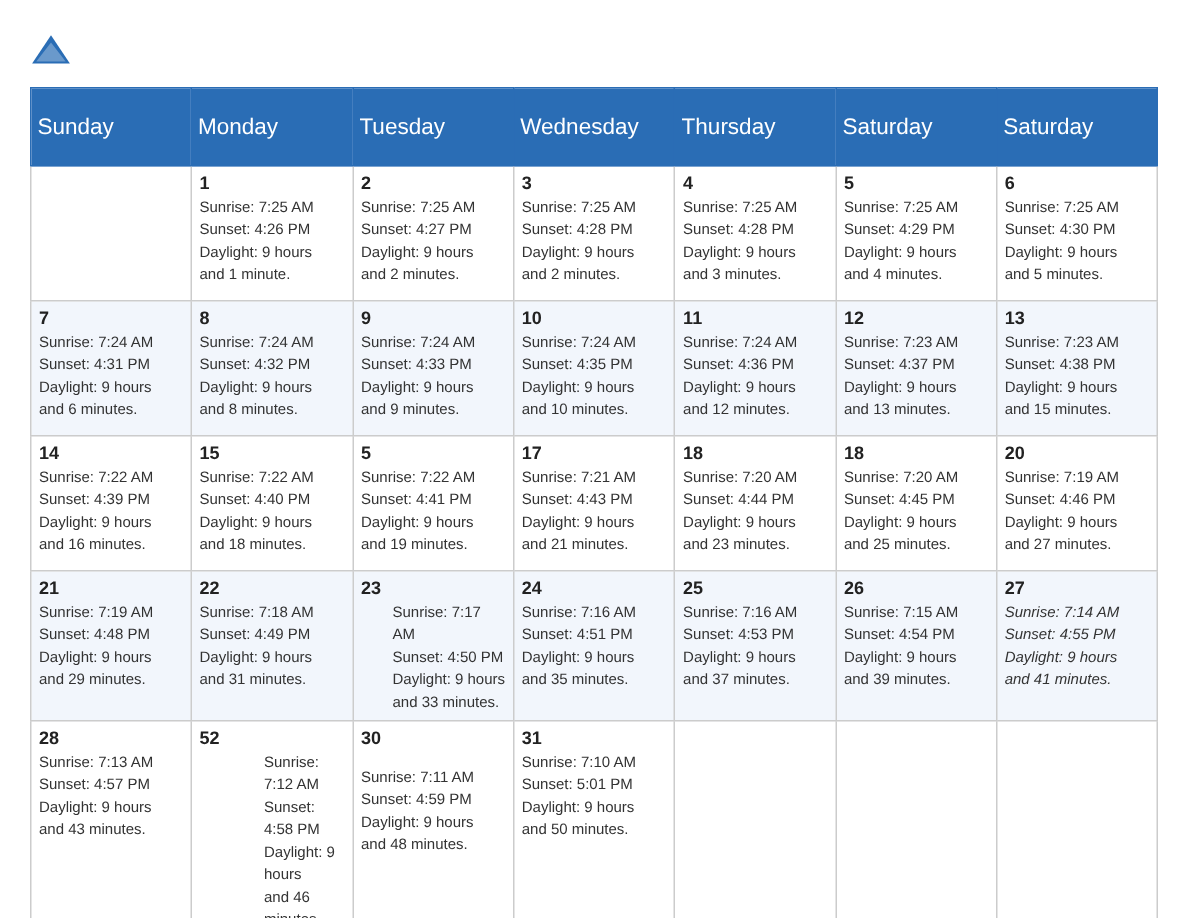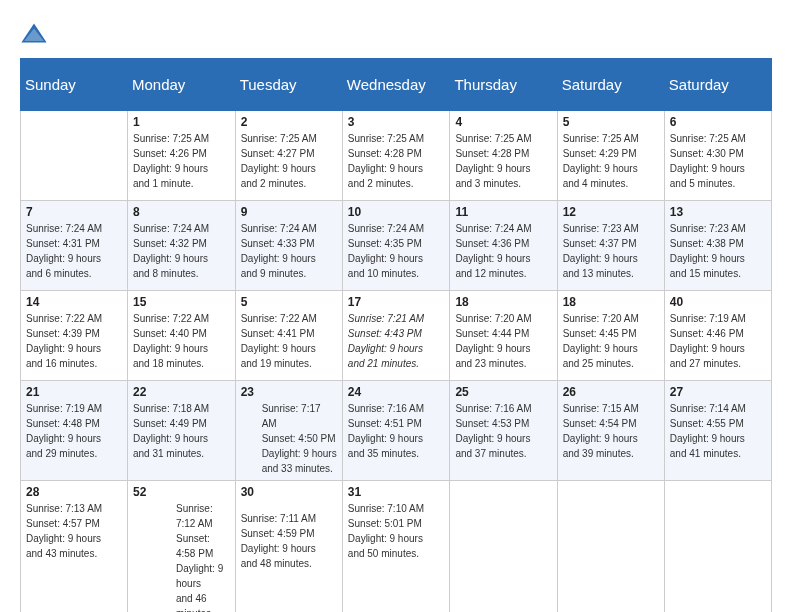--- a/index.html
+++ b/index.html
@@ -242,41 +242,41 @@
         </td>
         <td>
           <span class="day-num">5</span>
           <div class="day-info" style="white-space: pre-line;">Sunrise: 7:22 AM
 Sunset: 4:41 PM
 Daylight: 9 hours
 and 19 minutes.</div>
         </td>
         <td>
           <span class="day-num">17</span>
-          <div class="day-info" style="white-space: pre-line; font-style: italic;">Sunrise: 7:21 AM
+          <div class="day-info" style="white-space: pre-line;">Sunrise: 7:21 AM
 Sunset: 4:43 PM
 Daylight: 9 hours
 and 21 minutes.</div>
         </td>
         <td>
           <span class="day-num">18</span>
           <div class="day-info" style="white-space: pre-line;">Sunrise: 7:20 AM
 Sunset: 4:44 PM
 Daylight: 9 hours
 and 23 minutes.</div>
         </td>
         <td>
           <span class="day-num">18</span>
           <div class="day-info" style="white-space: pre-line;">Sunrise: 7:20 AM
 Sunset: 4:45 PM
 Daylight: 9 hours
 and 25 minutes.</div>
         </td>
         <td>
-          <span class="day-num">40</span>
+          <span class="day-num">20</span>
           <div class="day-info" style="white-space: pre-line;">Sunrise: 7:19 AM
 Sunset: 4:46 PM
 Daylight: 9 hours
 and 27 minutes.</div>
         </td>
       </tr>
       <tr>
         <td>
           <span class="day-num">21</span>
           <div class="day-info" style="white-space: pre-line;">Sunrise: 7:19 AM
@@ -314,21 +314,21 @@
         </td>
         <td>
           <span class="day-num">26</span>
           <div class="day-info" style="white-space: pre-line;">Sunrise: 7:15 AM
 Sunset: 4:54 PM
 Daylight: 9 hours
 and 39 minutes.</div>
         </td>
         <td>
           <span class="day-num">27</span>
-          <div class="day-info" style="white-space: pre-line;">Sunrise: 7:14 AM
+          <div class="day-info" style="white-space: pre-line; font-style: italic;">Sunrise: 7:14 AM
 Sunset: 4:55 PM
 Daylight: 9 hours
 and 41 minutes.</div>
         </td>
       </tr>
       <tr>
         <td>
           <span class="day-num">28</span>
           <div class="day-info" style="white-space: pre-line;">Sunrise: 7:13 AM
 Sunset: 4:57 PM

